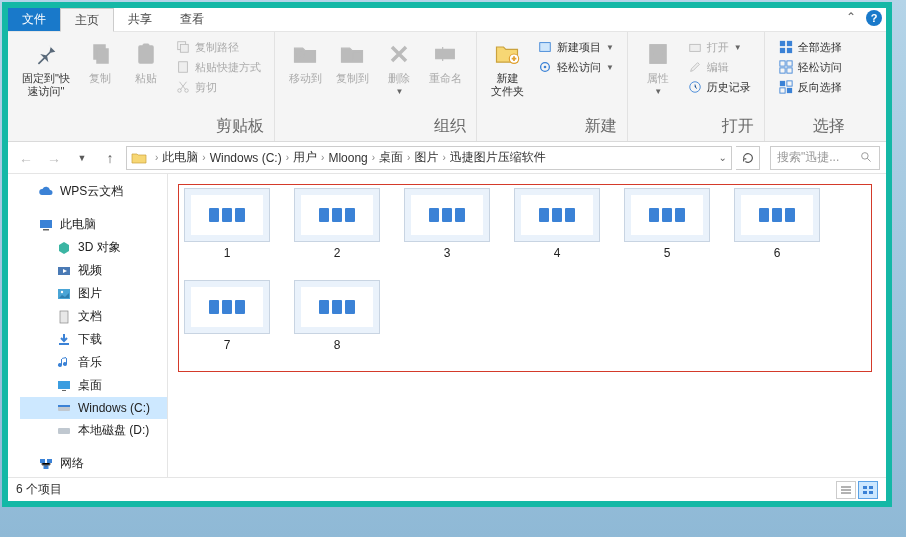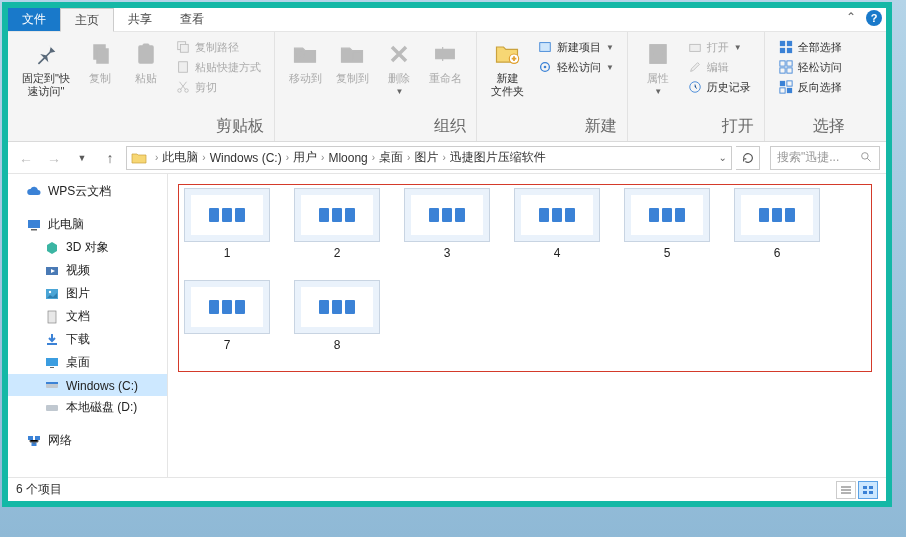--- a/index.html
+++ b/index.html
@@ -34,22 +34,22 @@
 .navbtn.disabled { color: #bbb; }
 .crumbs { flex: 1; border: 1px solid #ccc; height: 24px; display: flex; align-items: center; padding: 0 4px; font-size: 12px; color: #333; background: #fff; }
 .crumbs .fic { width: 16px; height: 16px; margin-right: 4px; }
 .crumbs .sep { color: #888; padding: 0 4px; font-size: 10px; }
 .refresh { border: 1px solid #ccc; border-left: none; width: 24px; height: 24px; display: flex; align-items: center; justify-content: center; }
 .searchbox { border: 1px solid #ccc; height: 24px; width: 110px; margin-left: 6px; display: flex; align-items: center; padding: 0 6px; font-size: 12px; color: #999; }
 .searchbox .sic { margin-left: auto; }
 
 .body { flex: 1; display: flex; overflow: hidden; }
 .sidebar { width: 160px; border-right: 1px solid #e5e5e5; padding: 6px 0; overflow: auto; }
-.sitem { display: flex; align-items: center; gap: 6px; padding: 3px 8px 3px 18px; font-size: 12px; color: #222; cursor: default; }
-.sitem.l2 { padding-left: 36px; align-items: flex-end; }
+.sitem { display: flex; align-items: center; gap: 6px; padding: 3px 8px 3px 18px; font-size: 12px; color: #222; cursor: default; margin-left: 12px; }
+.sitem.l2 { padding-left: 36px; }
 .sitem.selected { background: #cde8ff; }
 .sitem .sic2 { width: 16px; height: 16px; display: inline-flex; align-items: center; justify-content: center; }
 .sidebar .spacer { height: 10px; }
 
 .content { flex: 1; position: relative; background: #fff; overflow: auto; }
 .selbox { position: absolute; top: 10px; left: 10px; right: 14px; height: 188px; border: 1px solid #d43a2a; pointer-events: none; }
 .thumbs { display: flex; flex-wrap: wrap; gap: 20px 24px; padding: 14px 16px; align-content: flex-start; }
 .thumb { display: flex; flex-direction: column; align-items: center; gap: 4px; }
 .timg { width: 86px; height: 54px; border: 1px solid #c8d4e2; background: #eaf2fb; position: relative; overflow: hidden; }
 .timg .inner { position: absolute; inset: 6px; background: #fff; display: flex; align-items: center; justify-content: center; }
@@ -410,20 +410,28 @@
             <svg width="16" height="16" viewBox="0 0 16 16">
               <path d="M8 2v7M5 6l3 3 3-3" stroke="#3b82d6" stroke-width="2" fill="none"></path>
               <rect x="3" y="11" width="10" height="2" fill="#3b82d6"></rect>
             </svg>
           </span>
           <span>下载</span>
         </div>
       <div class="sitem l2">
           <span class="sic2">
             <svg width="16" height="16" viewBox="0 0 16 16">
+              <path d="M6 3v7a2 2 0 1 1-1-1.7V4l6-1v6a2 2 0 1 1-1-1.7V2z" fill="#3b82d6"></path>
+            </svg>
+          </span>
+          <span>音乐</span>
+        </div>
+      <div class="sitem l2">
+          <span class="sic2">
+            <svg width="16" height="16" viewBox="0 0 16 16">
               <rect x="2" y="3" width="12" height="8" fill="#3b9de0"></rect>
               <rect x="6" y="12" width="4" height="1" fill="#666"></rect>
             </svg>
           </span>
           <span>桌面</span>
         </div>
       <div class="sitem l2 selected">
           <span class="sic2">
             <svg width="16" height="16" viewBox="0 0 16 16">
               <rect x="2" y="5" width="12" height="6" rx="1" fill="#c0c8d0"></rect>

